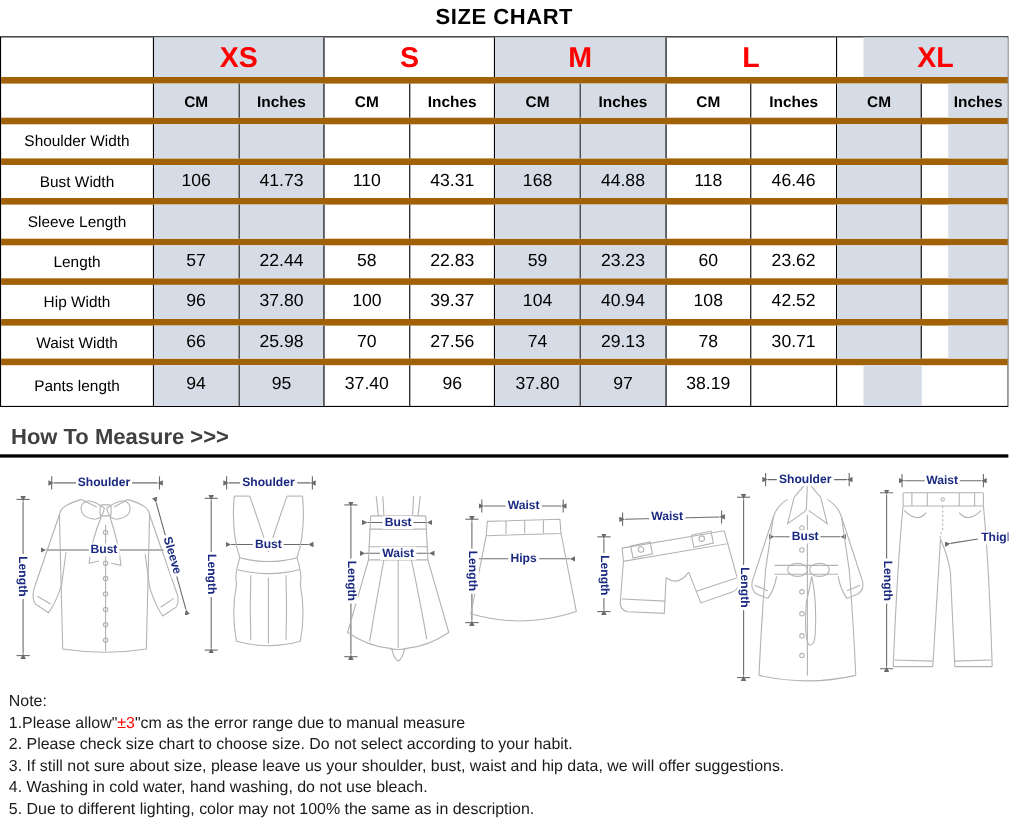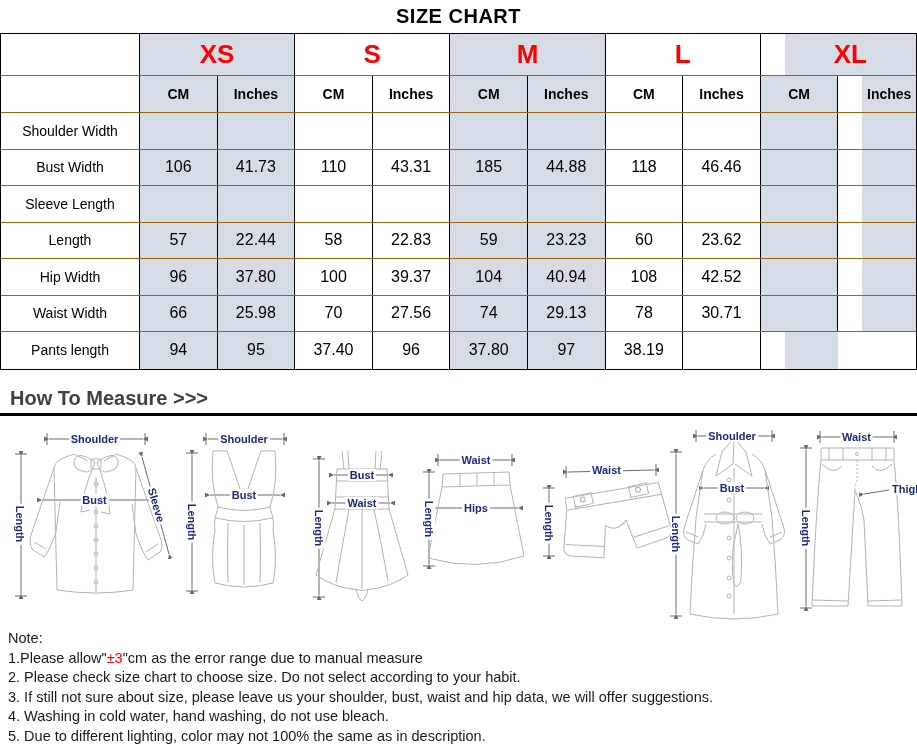--- a/index.html
+++ b/index.html
@@ -5,21 +5,21 @@
   html,body{margin:0;padding:0;background:#fff;}
   .page{position:relative;width:917px;height:753px;background:#fff;overflow:hidden;
         font-family:"Liberation Sans",sans-serif;color:#000;border-radius:24px;}
 
   
   .title{position:absolute;top:5px;left:0;width:100%;text-align:center;
          font-size:20px;font-weight:bold;letter-spacing:.5px;}
 
   
   .size-table{position:absolute;top:33px;left:0;width:917px;border:1px solid #000;box-sizing:border-box;}
-  .trow{display:grid;grid-template-columns:139px repeat(10,1fr);border-bottom:1px solid #a16207;box-sizing:border-box;}
+  .trow{display:grid;grid-template-columns:139px repeat(10,1fr);border-bottom:6px solid #a16207;box-sizing:border-box;}
   .size-row{grid-template-columns:139px repeat(5,1fr);height:42px;}
   .unit-row{height:37px;}
   .data-row{height:36.5px;}
   .rows-wrap .trow:last-child{border-bottom:none;text-align:center;}
   .cell{border-right:1px solid #000;display:flex;align-items:center;justify-content:center;
         overflow:hidden;box-sizing:border-box;}
   .cell:last-child{border-right:none;margin-left:24px;}
   .size-cell{color:#ff0000;font-size:26px;font-weight:bold;}
   .unit-cell{font-size:14px;font-weight:bold;}
   .label-cell{font-size:14px;}
@@ -91,21 +91,21 @@
           <div class="cell data-cell"></div>
           <div class="cell data-cell"></div>
         </div>
 
         <div class="trow data-row c11">
           <div class="cell label-cell">Bust Width</div>
           <div class="cell data-cell">106</div>
           <div class="cell data-cell">41.73</div>
           <div class="cell data-cell">110</div>
           <div class="cell data-cell">43.31</div>
-          <div class="cell data-cell">185</div>
+          <div class="cell data-cell">168</div>
           <div class="cell data-cell">44.88</div>
           <div class="cell data-cell">118</div>
           <div class="cell data-cell">46.46</div>
           <div class="cell data-cell"></div>
           <div class="cell data-cell"></div>
         </div>
 
         <div class="trow data-row c11">
           <div class="cell label-cell">Sleeve Length</div>
           <div class="cell data-cell"></div>

